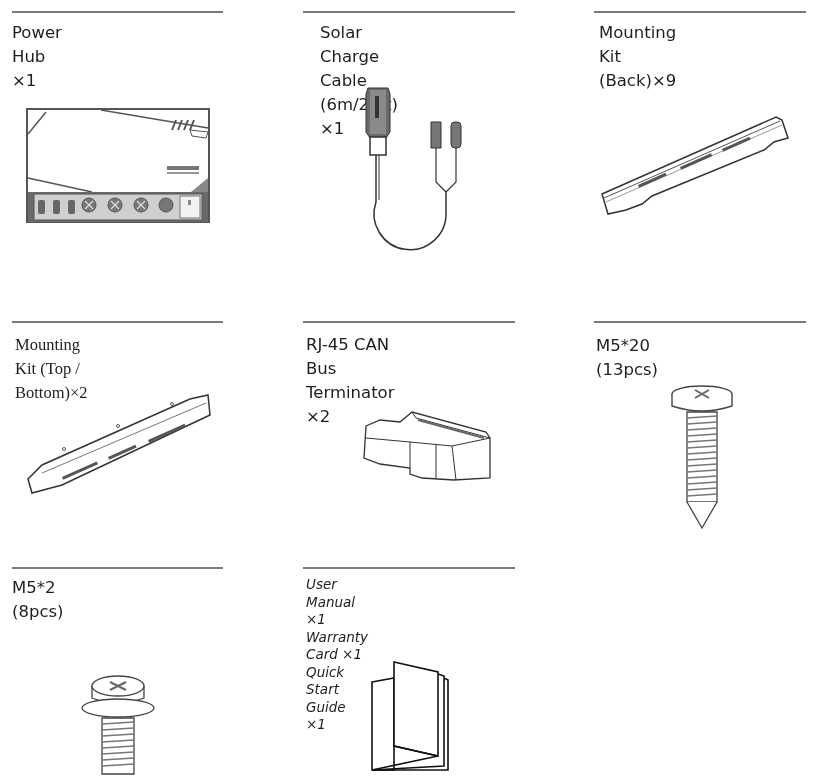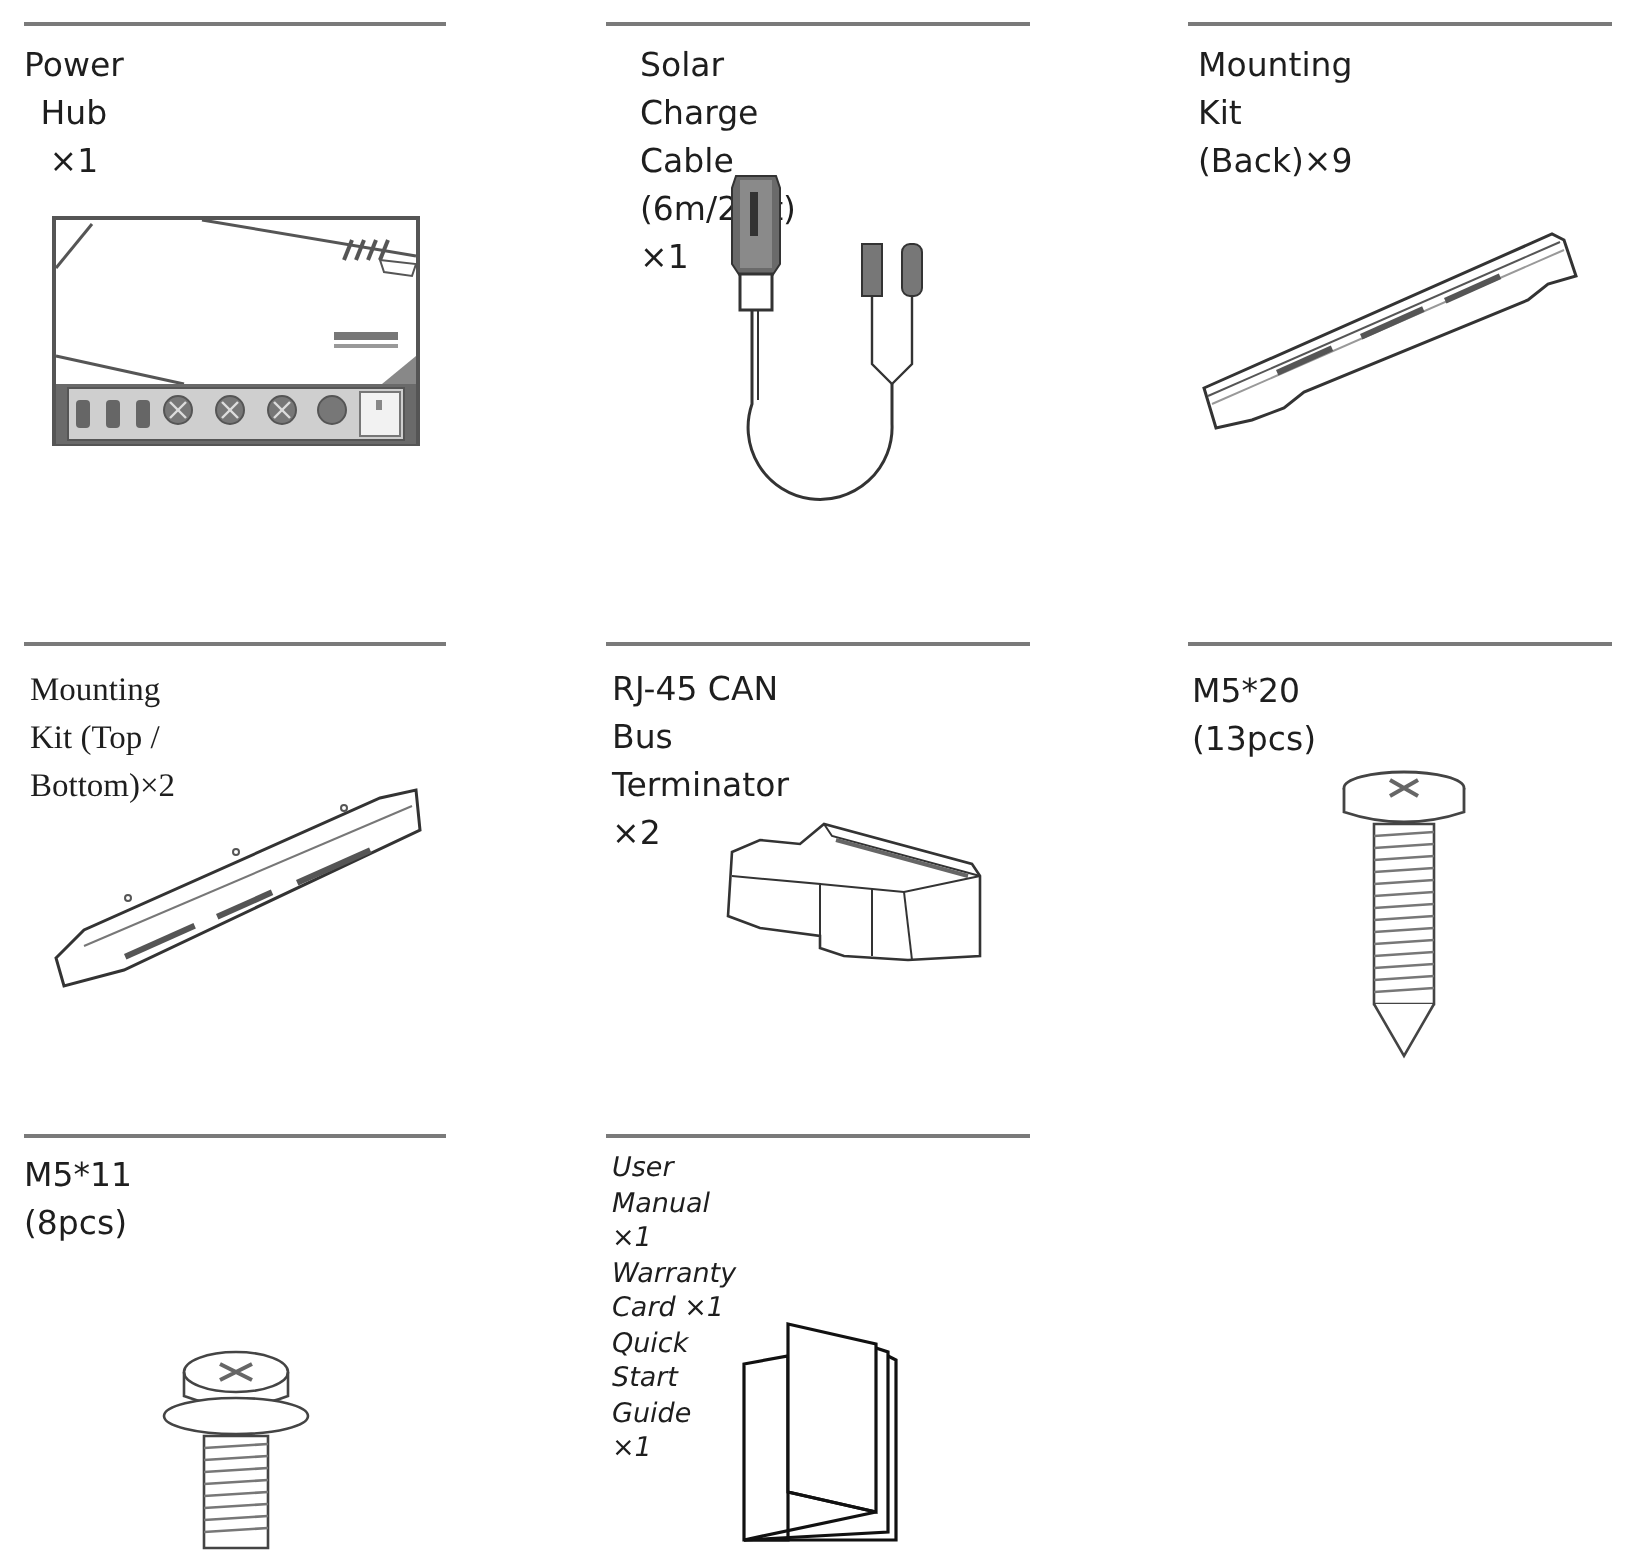--- a/index.html
+++ b/index.html
@@ -10,21 +10,21 @@
   .title { position:absolute; font-size:16.5px; line-height:24px; white-space:pre-line; color:#1e1e1e; }
   .title.small { font-size:13.5px; line-height:17.5px;font-style:italic; }
   svg { position:absolute; overflow:visible; }
   svg * { vector-effect:non-scaling-stroke; }
 </style>
 </head>
 <body>
 
 <div class="cell">
   <div class="rule" style="left:12px;top:11px;width:211px;"></div>
-  <div class="title" style="left:12px;top:21px;text-align:center;">Power Hub ×1</div>
+  <div class="title" style="left:12px;top:21px;">Power Hub ×1</div>
   <svg style="left:26px;top:108px;" width="184" height="116" viewBox="0 0 184 116">
     <rect x="1" y="1" width="182" height="113" fill="#fff" stroke="#555" stroke-width="2"></rect>
     <line x1="2" y1="26" x2="20" y2="4" stroke="#555" stroke-width="1.5"></line>
     <line x1="75" y1="2" x2="182" y2="20" stroke="#555" stroke-width="1.5"></line>
     <g stroke="#555" stroke-width="2">
       <line x1="150" y1="12" x2="146" y2="22"></line>
         <line x1="156" y1="12" x2="152" y2="22"></line>
       <line x1="162" y1="12" x2="158" y2="22"></line>
         <line x1="168" y1="12" x2="164" y2="22"></line>
     </g>
@@ -149,21 +149,21 @@
         <line x1="19" y1="100" x2="49" y2="98"></line>
       <line x1="19" y1="106" x2="49" y2="104"></line>
         <line x1="19" y1="112" x2="49" y2="110"></line>
     </g>
     <path d="M19 118 L34 144 L49 118" fill="#fff" stroke="#444" stroke-width="1.3"></path>
   </svg>
 </div>
 
 <div class="cell">
   <div class="rule" style="left:12px;top:567px;width:211px;"></div>
-  <div class="title" style="left:12px;top:576px;">M5*11 (8pcs)</div>
+  <div class="title" style="left:12px;top:576px;">M5*2 (8pcs)</div>
   <svg style="left:80px;top:668px;" width="76" height="108" viewBox="0 0 76 108">
     <ellipse cx="38" cy="18" rx="26" ry="10" fill="#fff" stroke="#444" stroke-width="1.3"></ellipse>
     <path d="M30 14 L46 22 M46 14 L30 22" stroke="#666" stroke-width="2"></path>
     <path d="M12 18 L12 30 Q38 40 64 30 L64 18" fill="none" stroke="#444" stroke-width="1.3"></path>
     <ellipse cx="38" cy="40" rx="36" ry="9" fill="#fff" stroke="#444" stroke-width="1.3"></ellipse>
     <rect x="22" y="50" width="32" height="56" fill="#fff" stroke="#444" stroke-width="1.3"></rect>
     <g stroke="#777" stroke-width="1.3">
       <line x1="22" y1="56" x2="54" y2="54"></line>
         <line x1="22" y1="62" x2="54" y2="60"></line>
         <line x1="22" y1="68" x2="54" y2="66"></line>

